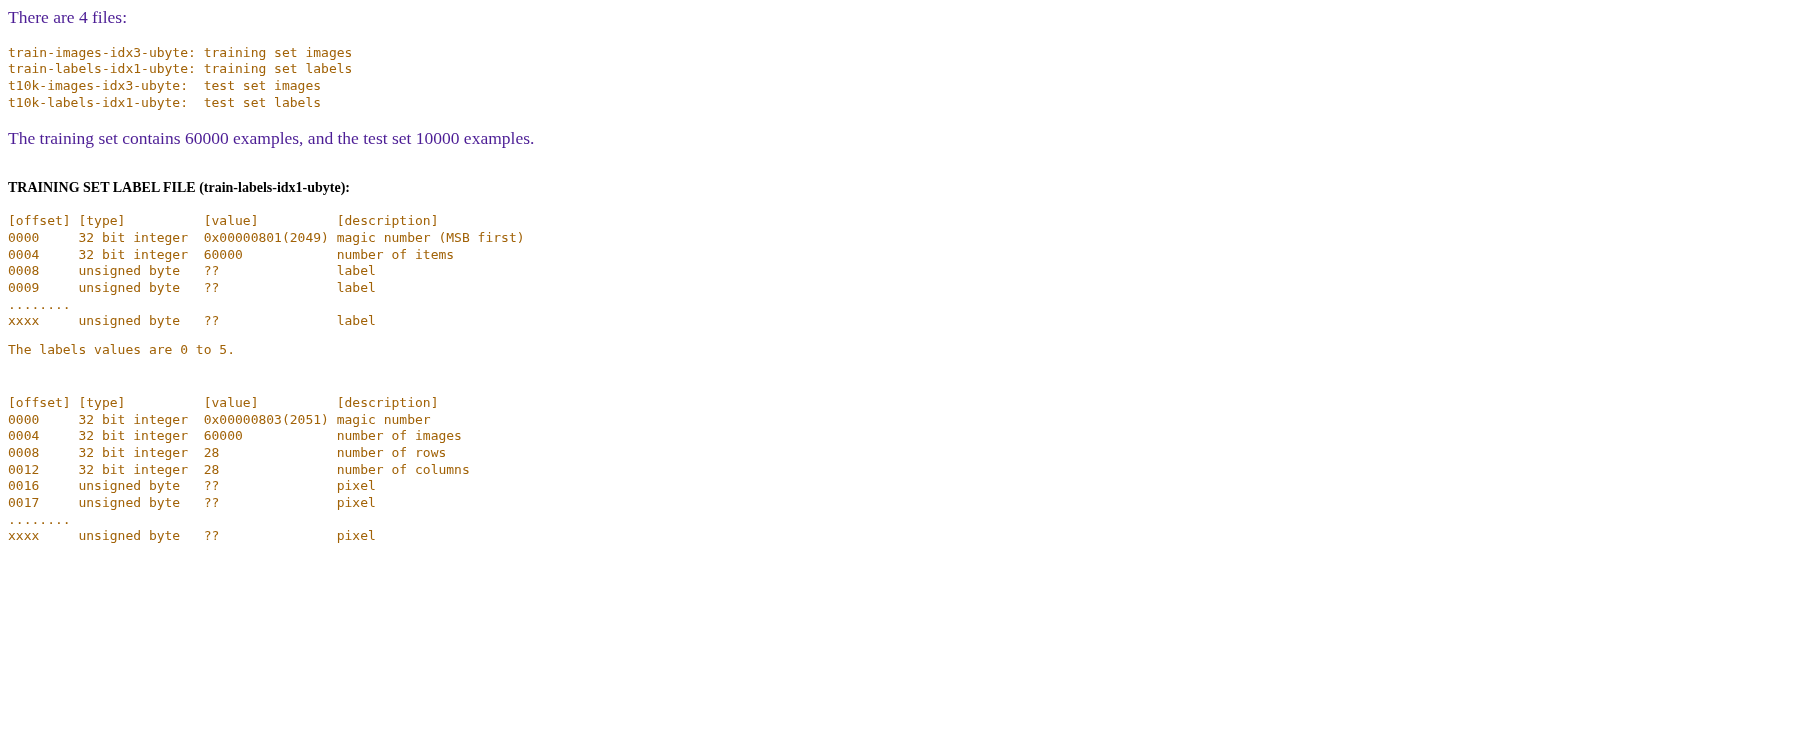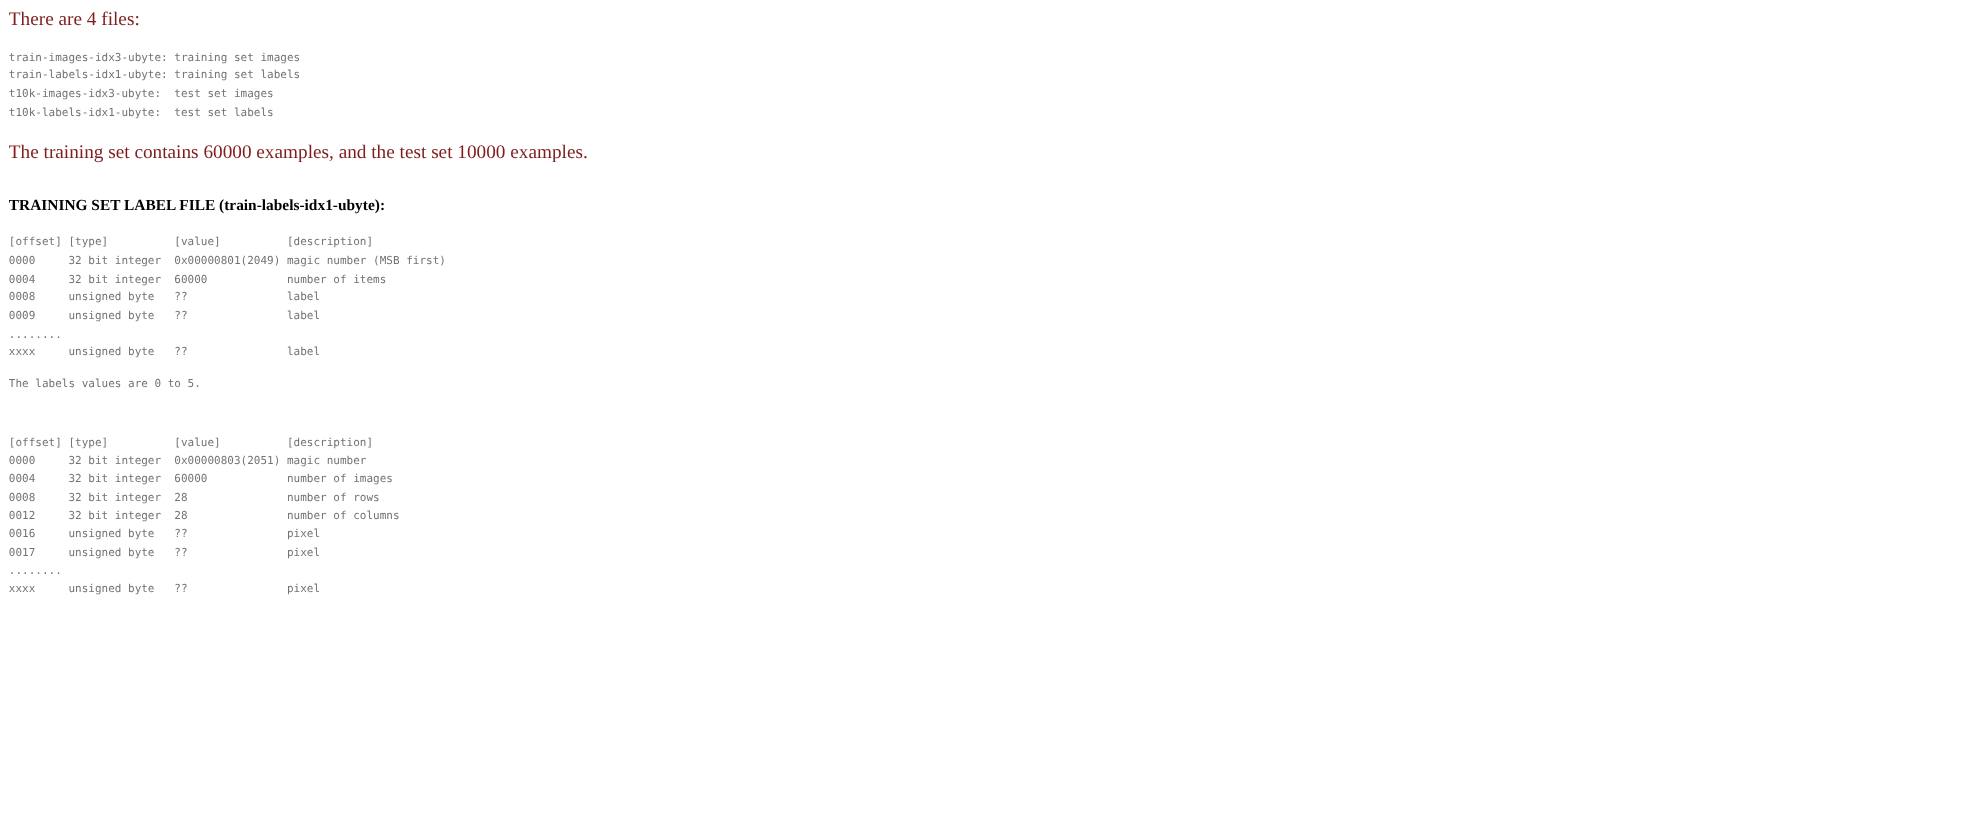--- a/index.html
+++ b/index.html
@@ -14,33 +14,33 @@
     color: #000000;
   }
   .page {
     padding: 0 8px;
     box-sizing: border-box;
   }
   .para {
     font-family: "Liberation Serif", "DejaVu Serif", serif;
     font-size: 17.5px;
     line-height: 1.18;
-    color: #7f1d1d;
+    color: #4c1d95;
     margin: 0;
     white-space: pre-wrap;
   }
   .spacer-lg { height: 19px; }
   .spacer-md { height: 17px; }
   .spacer-sm { height: 12px; }
   .spacer-xs { height: 7px; }
   .mono-block {
     font-family: "DejaVu Sans Mono", "Liberation Mono", monospace;
-    font-size: 10px;
+    font-size: 13px;
     line-height: 16.7px;
-    color: #737373;
+    color: #a16207;
     margin: 0;
     white-space: pre;
     letter-spacing: 0px;
   }
   h2.heading {
     font-family: "Liberation Serif", "DejaVu Serif", serif;
     font-size: 14px;
     font-weight: bold;
     color: #000000;
     margin: 0;

